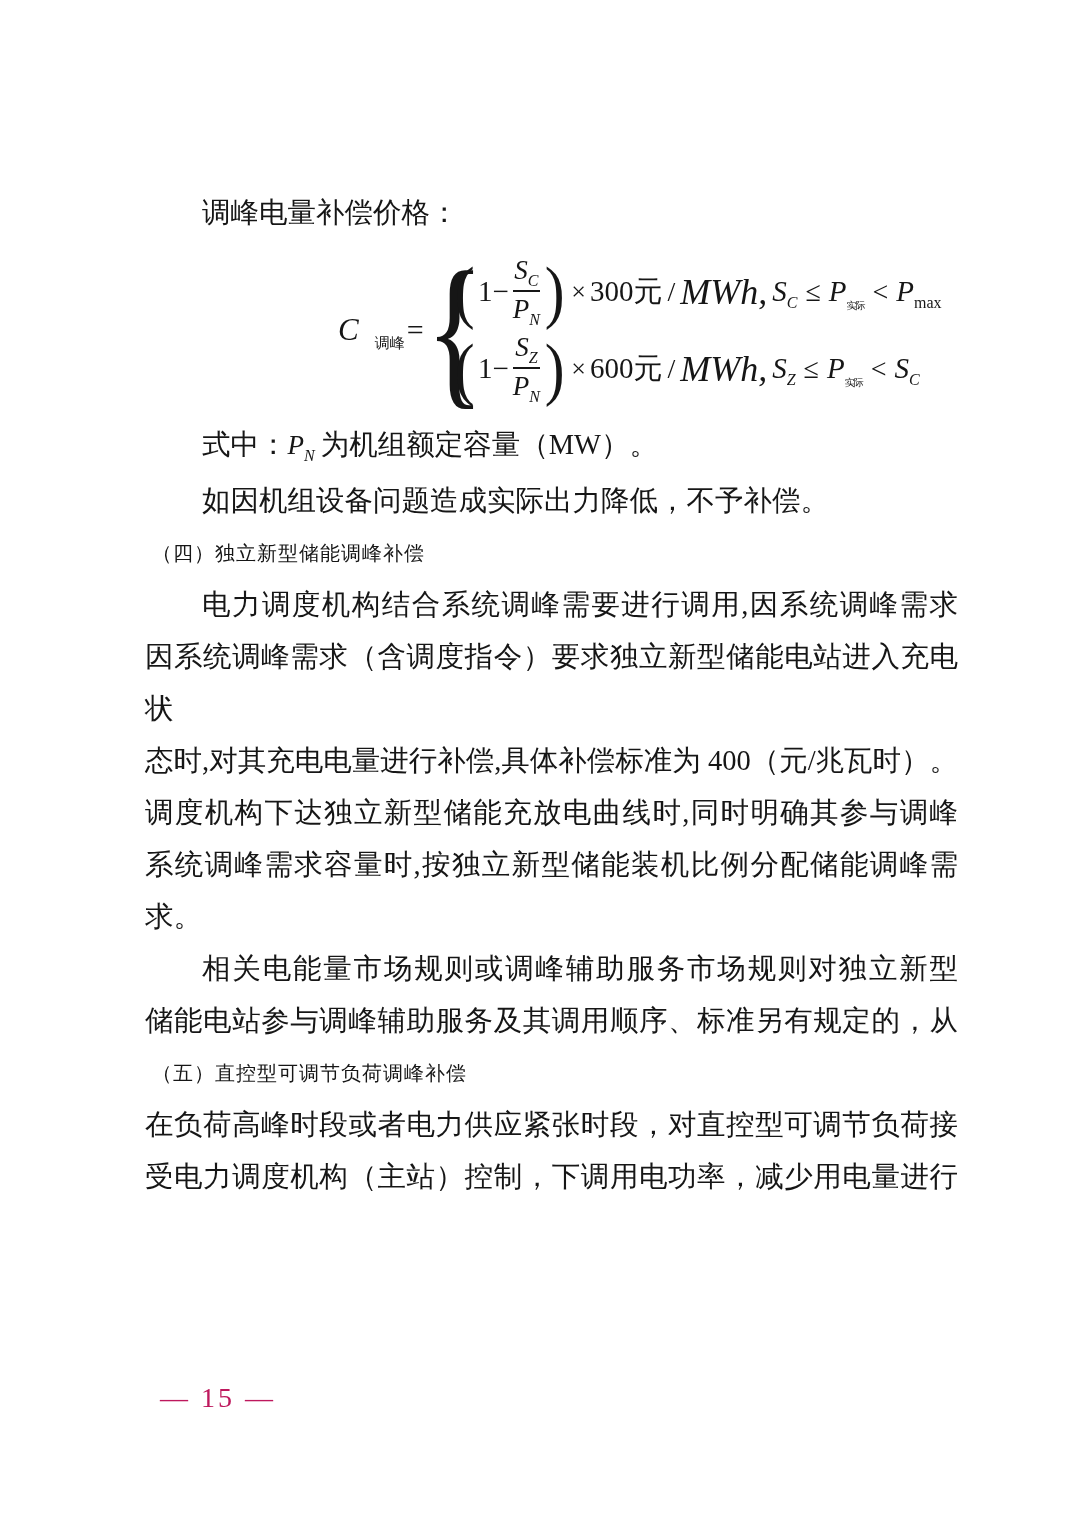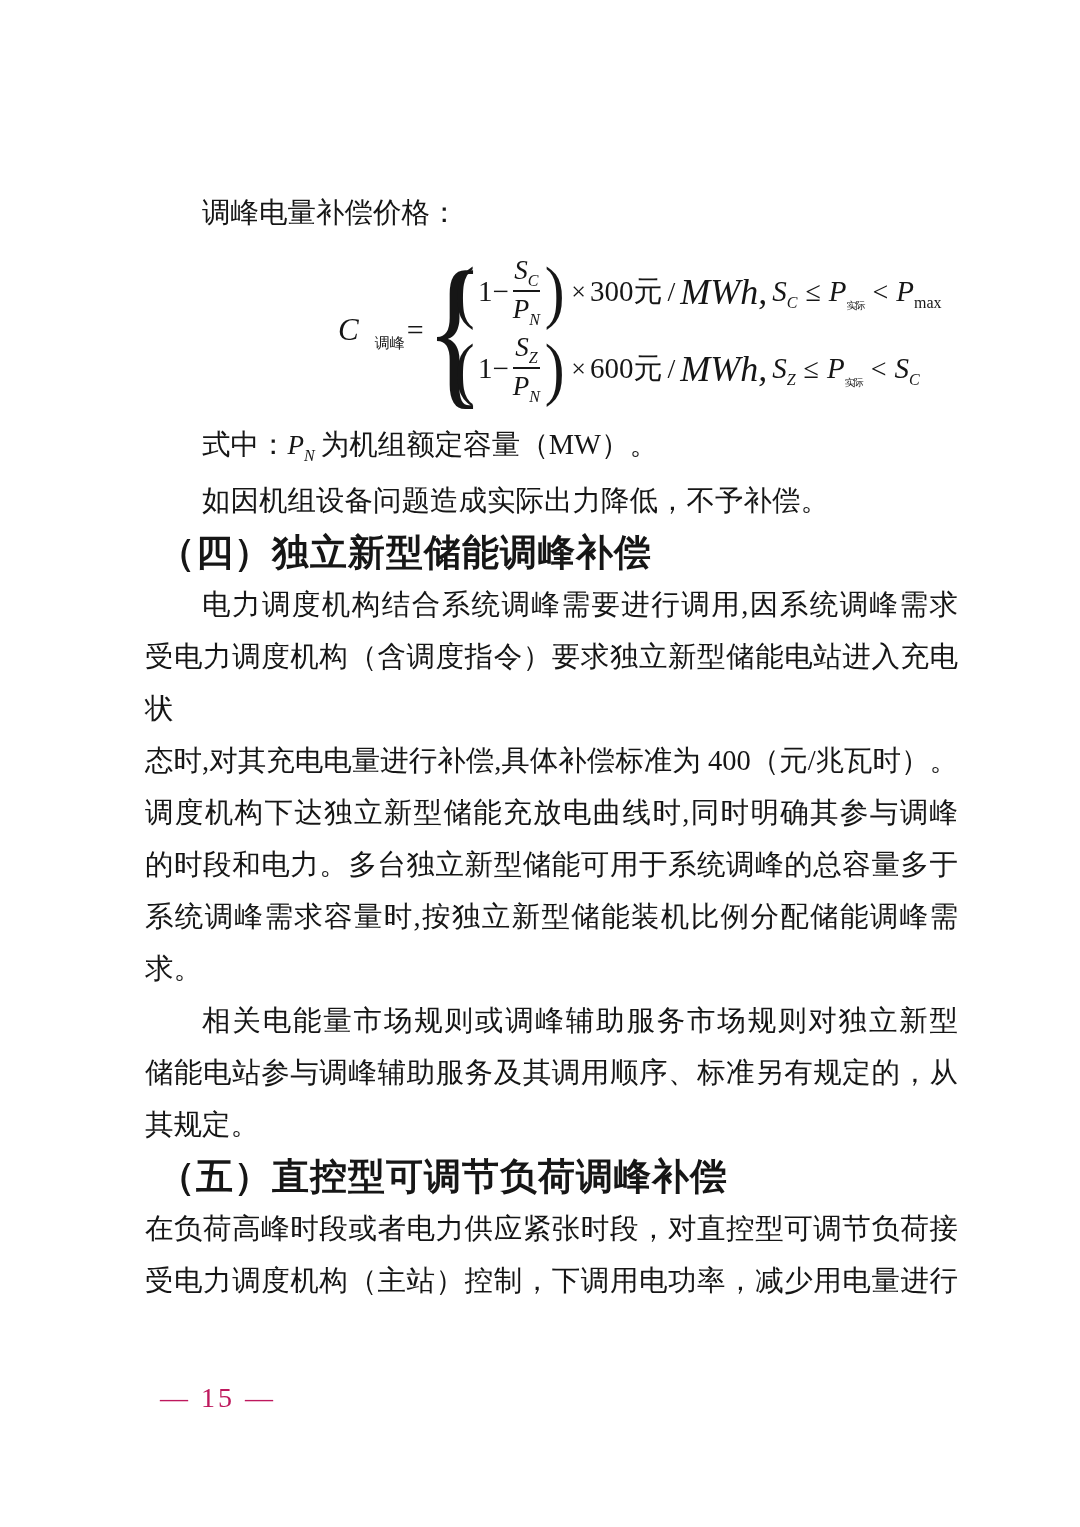--- a/index.html
+++ b/index.html
@@ -10,21 +10,21 @@
     overflow:hidden;
   }
   .content {
     position:absolute; left:145px; top:187px; width:813px;
     font-size:28.5px; line-height:52px;
   }
   .txtline { white-space:normal; }
   .j   { text-align:justify; text-align-last:justify; }
   .ind2 { text-indent:2em; }
   .nowrap { white-space:nowrap; text-align-last:auto; }
-  .heading { font-weight:bold; text-indent:0.35em; font-size:37px; letter-spacing:1px; }
+  .heading { font-weight:normal; text-indent:0.35em; font-size:20px; letter-spacing:1px; }
 
   
   .formula {
     display:flex; align-items:center;
     height:154px; margin:14px 0 12px 193px;
     font-size:30px; line-height:normal;
   }
   .lhs { display:flex; align-items:center; }
   .lhs .base { font-style:italic; font-size:31px; }
   .lhs .lsub { font-size:15px; position:relative; top:13px; margin-left:16px; }
@@ -117,30 +117,28 @@
       </div>
     </div>
 
     <div class="txtline ind2"><span>式中：</span><span class="it" style="font-size:27px;">P</span><span class="fsub it">N</span><span style="margin-left:6px;">为机组额定容量（MW）。</span></div>
 
     <div class="txtline ind2">如因机组设备问题造成实际出力降低，不予补偿。</div>
 
     <div class="txtline heading">（四）独立新型储能调峰补偿</div>
 
     <div class="txtline j ind2">电力调度机构结合系统调峰需要进行调用,因系统调峰需求</div>
-    <div class="txtline j">受电力调度机构（含调度指令）要求独立新型储能电站进入充电状</div>
+    <div class="txtline j">因系统调峰需求（含调度指令）要求独立新型储能电站进入充电状</div>
     <div class="txtline nowrap">态时,对其充电电量进行补偿,具体补偿标准为 400（元/兆瓦时）。</div>
     <div class="txtline j">调度机构下达独立新型储能充放电曲线时,同时明确其参与调峰</div>
-    <div class="txtline j">的时段和电力。多台独立新型储能可用于系统调峰的总容量多于</div>
     <div class="txtline j">系统调峰需求容量时,按独立新型储能装机比例分配储能调峰需</div>
     <div class="txtline">求。</div>
 
     <div class="txtline j ind2">相关电能量市场规则或调峰辅助服务市场规则对独立新型</div>
     <div class="txtline j">储能电站参与调峰辅助服务及其调用顺序、标准另有规定的，从</div>
-    <div class="txtline">其规定。</div>
 
     <div class="txtline heading">（五）直控型可调节负荷调峰补偿</div>
 
     <div class="txtline j">在负荷高峰时段或者电力供应紧张时段，对直控型可调节负荷接</div>
     <div class="txtline j">受电力调度机构（主站）控制，下调用电功率，减少用电量进行</div>
 
   </div>
 
   <div class="pageno">— 15 —</div>
 </div>

